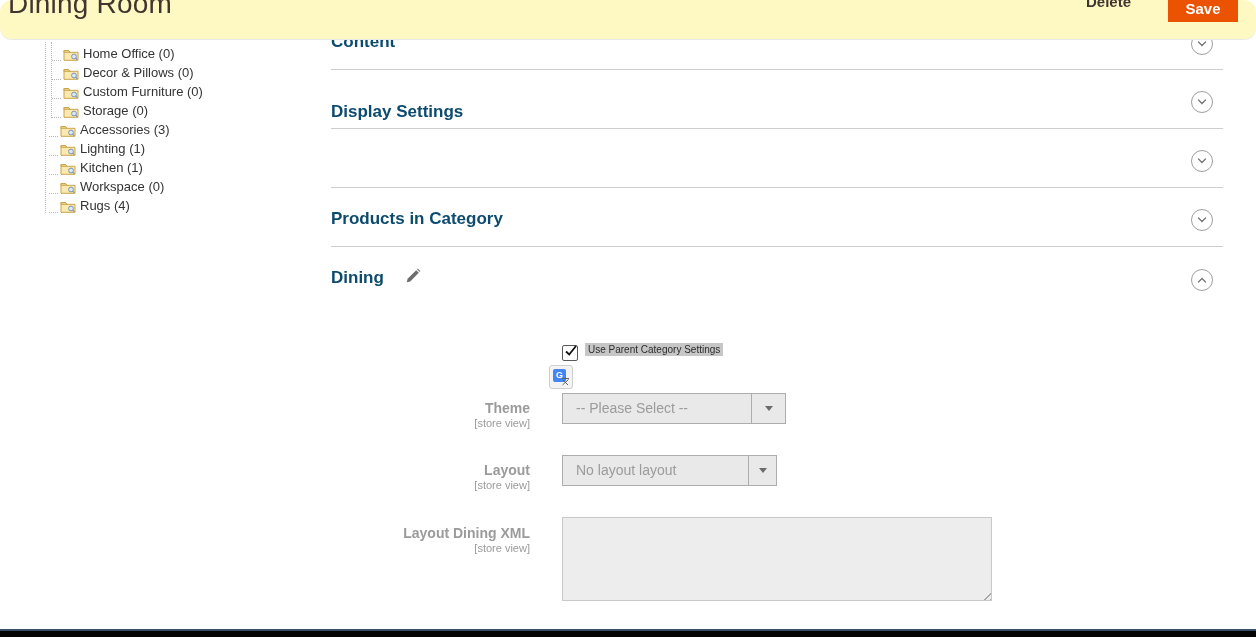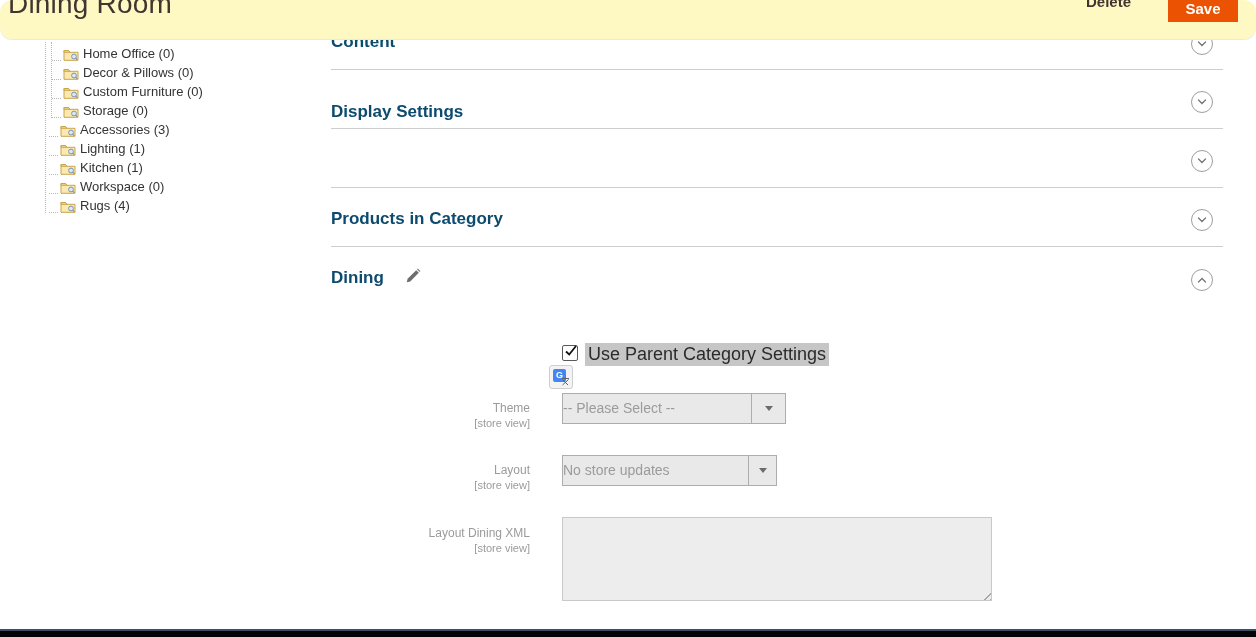--- a/index.html
+++ b/index.html
@@ -36,37 +36,37 @@
   .chev { position:absolute; left:860px; width:22px; height:22px; border:1px solid #9e9e9e;
           border-radius:50%; display:flex; align-items:center; justify-content:center; cursor:pointer;
           background:#fff; }
   .chev.up svg { transform:rotate(180deg); }
   .pencil { position:absolute; left:74px; top:268px; cursor:pointer; }
 
   
   .checkbox { position:absolute; left:231px; top:345px; width:16px; height:16px; background:#fff;
               border:1px solid #595959; border-radius:2px; cursor:pointer; }
   .checkbox svg { position:absolute; left:1px; top:-2px; }
-  .cb-label { position:absolute; left:254px; top:343px; font-size:18px; color:#2b2b2b;
+  .cb-label { position:absolute; left:254px; top:343px; font-size:10px; color:#2b2b2b;
               background:#c6c6c6; padding:1px 3px; }
 
   .gt-btn { position:absolute; left:218px; top:365px; width:24px; height:24px; background:#f3f3f3;
             border:1px solid #cfcfcf; border-radius:3px; cursor:pointer; }
   .gt-g { position:absolute; left:3px; top:3px; width:13px; height:13px; background:#4285f4;
           border-radius:2px; color:#fff; font-size:9px; font-weight:700; text-align:center;
           line-height:13px; }
   .gt-g::before { content:"G"; }
   .gt-x { position:absolute; right:2px; bottom:2px; }
 
   .field-label { position:absolute; left:0; width:199px; text-align:right; color:#9b9b9b; }
-  .field-label .lbl { font-size:12px; font-weight:400; display:block; line-height:17px; }
+  .field-label .lbl { font-size:14px; font-weight:700; display:block; line-height:17px; }
   .field-label .scope { font-size:11px; display:block; line-height:13px; }
 
   .select { position:absolute; height:31px; background:#e9e9e9; border:1px solid #adadad;
-            color:#9b9b9b; font-size:14px; line-height:29px; cursor:default; }
+            color:#9b9b9b; font-size:14px; line-height:29px; padding-left:13px; cursor:default; }
   .select .arrow-box { position:absolute; right:0; top:0; bottom:0; border-left:1px solid #adadad;
                        display:flex; align-items:center; justify-content:center; }
   .tri { width:0; height:0; border-left:4px solid transparent; border-right:4px solid transparent;
          border-top:5px solid #6b6b6b; }
   .sel-theme { left:231px; top:393px; width:224px; } .sel-theme .arrow-box { width:34px; }
   .sel-layout { left:231px; top:455px; width:215px; } .sel-layout .arrow-box { width:28px; }
 
   .xml-area { position:absolute; left:231px; top:517px; width:430px; height:84px; background:#ededed;
               border:1px solid #c9c9c9; resize:none; font-family:inherit; }
   .resize-grip { position:absolute; left:650px; top:590px; width:10px; height:10px;
@@ -259,21 +259,21 @@
       <span class="arrow-box">
           <span class="tri"></span>
         </span>
     </div>
 
     <div class="field-label lab-layout">
       <span class="lbl">Layout</span>
       <span class="scope">[store view]</span>
     </div>
     <div class="select sel-layout">
-      <span>No store updates</span>
+      <span>No layout layout</span>
       <span class="arrow-box">
           <span class="tri"></span>
         </span>
     </div>
 
     <div class="field-label lab-xml">
       <span class="lbl">Layout Dining XML</span>
       <span class="scope">[store view]</span>
     </div>
     <textarea class="xml-area" disabled="" style=""></textarea>

